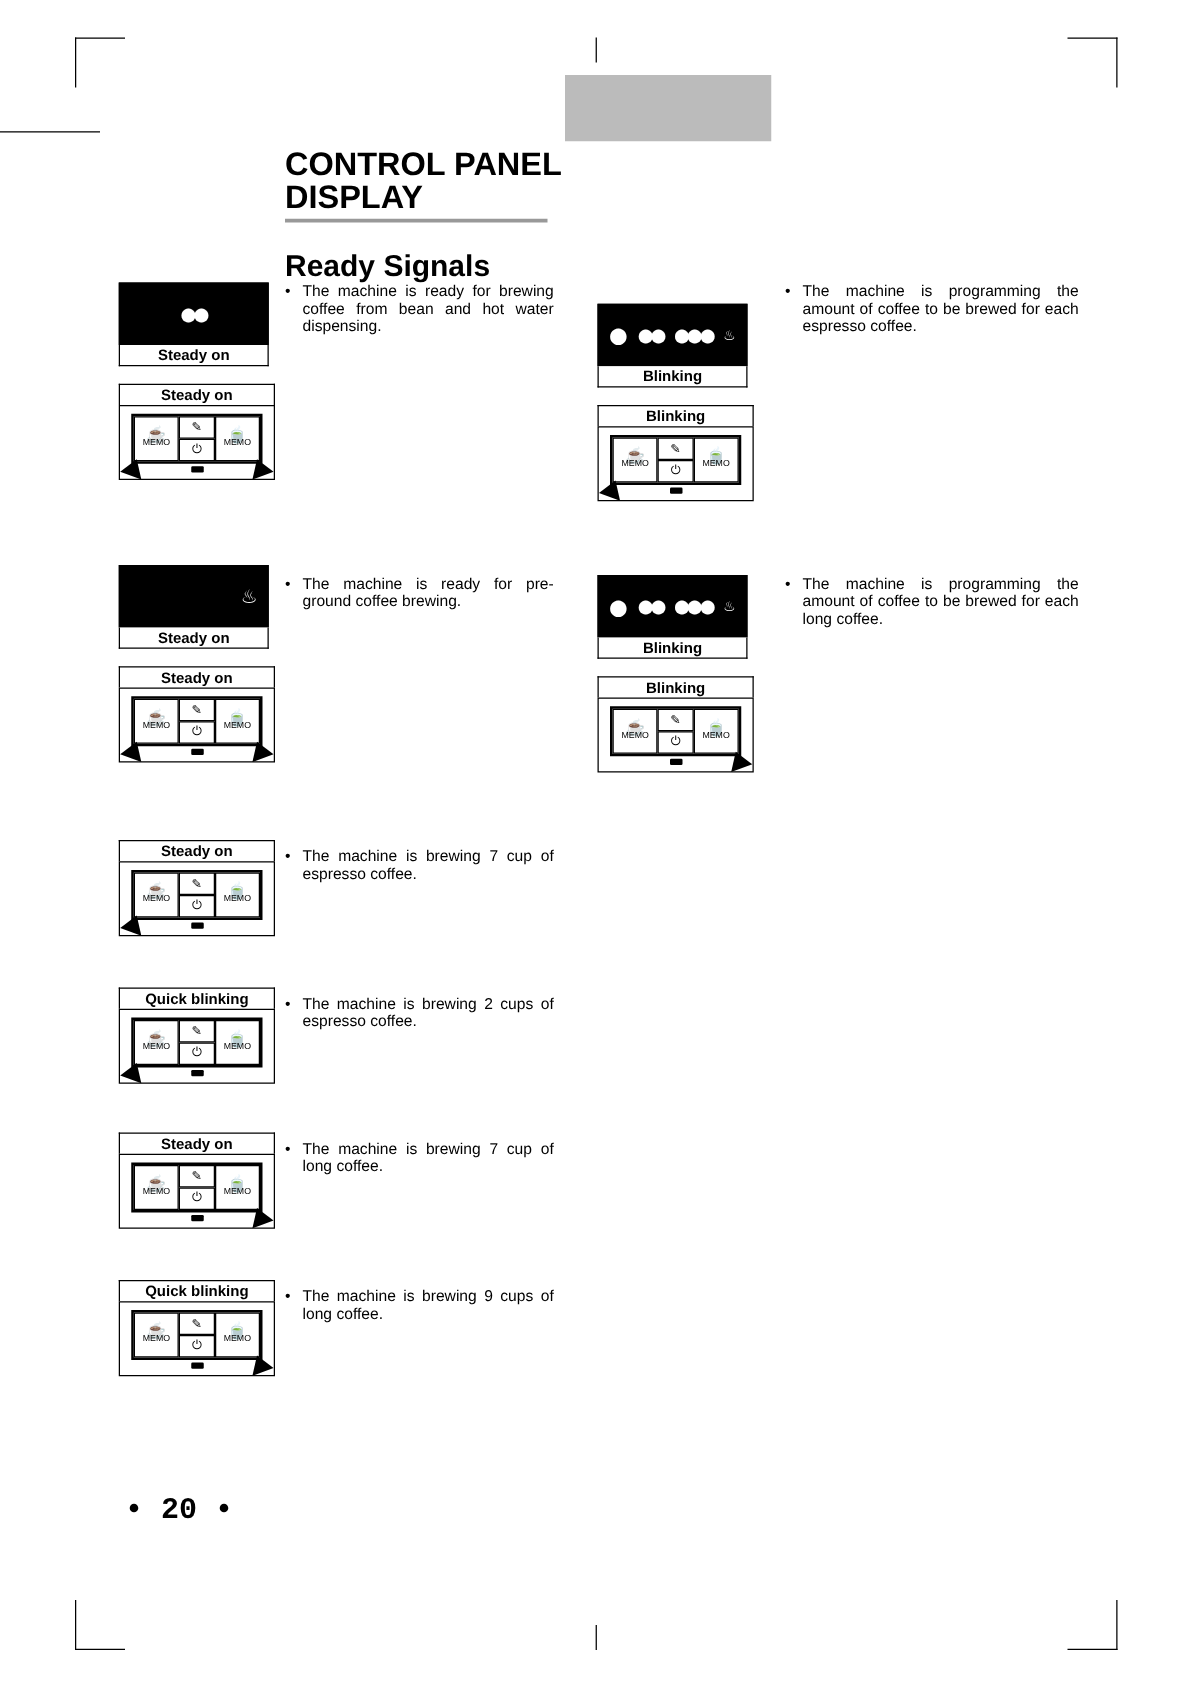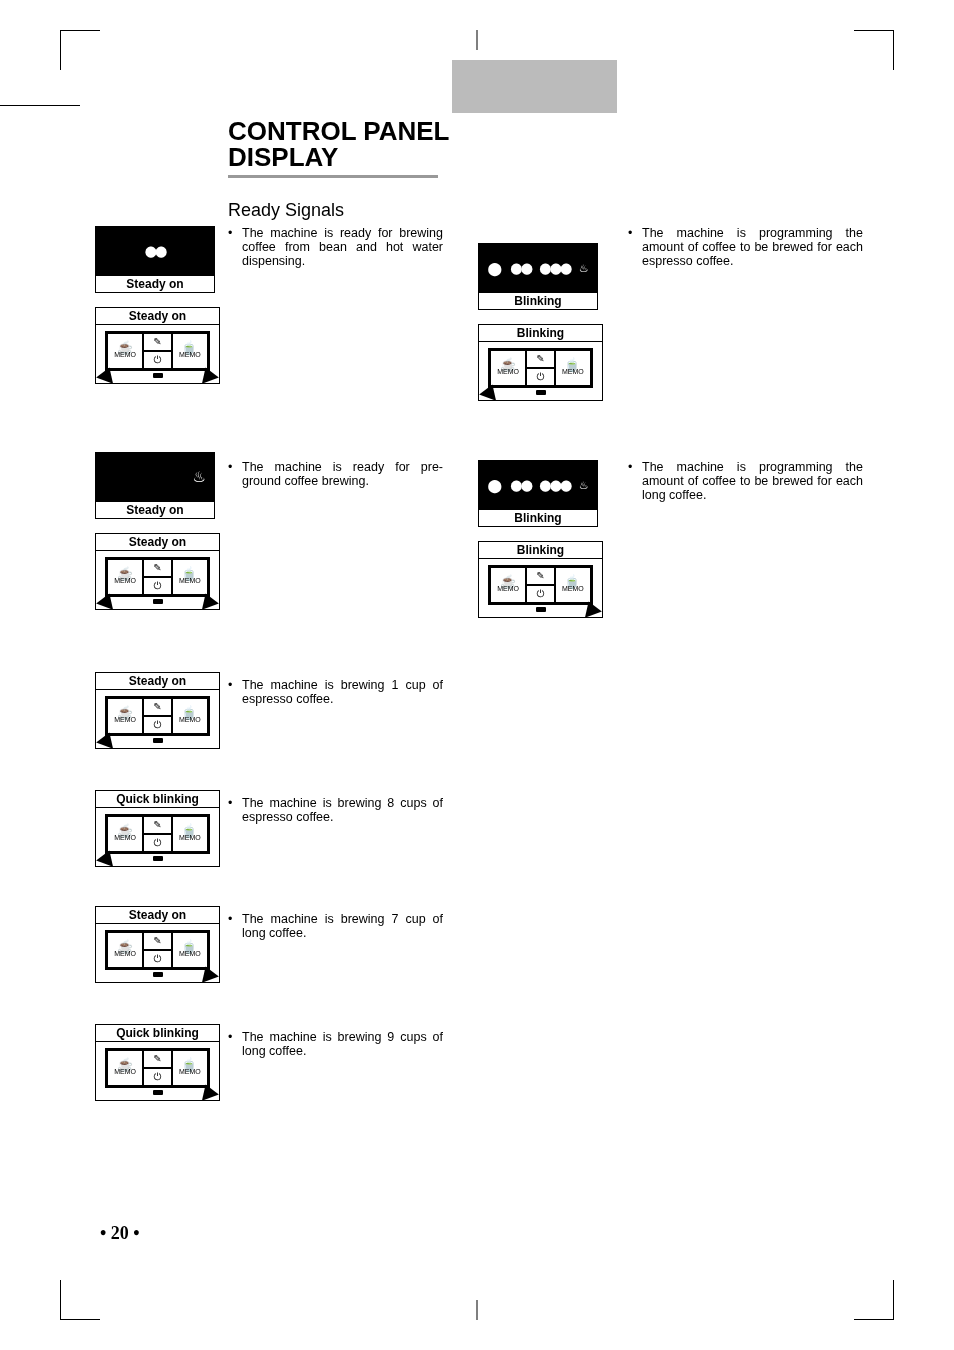--- a/index.html
+++ b/index.html
@@ -46,22 +46,22 @@
     left: 228px;
     width: 210px;
     height: 3px;
     background: #999;
   }
   .subheading {
     position: absolute;
     top: 200px;
     left: 228px;
     font-family: "Arial Black", Arial, sans-serif;
-    font-weight: 400;
-    font-size: 18px;
+    font-weight: 700;
+    font-size: 24px;
   }
 
   .col-left-figs { position:absolute; left:95px; width:130px; }
   .col-left-text { position:absolute; left:228px; width:215px; font-size:12.5px; line-height:14px; text-align:justify; }
   .col-right-figs { position:absolute; left:478px; width:140px; }
   .col-right-text { position:absolute; left:628px; width:235px; font-size:12.5px; line-height:14px; text-align:justify; }
 
   .bullet-row { display:flex; }
   .bullet-dot { flex:0 0 14px; }
   .bullet-body { flex:1; }
@@ -100,22 +100,22 @@
   .foot-center { width:10px; height:5px; background:#000; border-radius:1px; }
   .tri {
     position:absolute; width:0; height:0;
     border-left:9px solid transparent; border-right:9px solid transparent;
     border-bottom:14px solid #000;
   }
   .bean { font-size:13px; }
   .bean-g { font-size:11px; letter-spacing:-2px;}
 
   .page-num {
-    position:absolute; left:100px; bottom:106px;
-    font-family:Liberation Serif, serif; font-weight:900; font-size:18px;
+    position:absolute; left:100px; bottom:128px;
+    font-family:Liberation Mono, monospace; font-weight:900; font-size:24px;
   }
 </style>
 </head>
 <body>
 
 <div class="crop-tl"></div>
 <div class="crop-tr"></div>
 <div class="crop-bl"></div>
 <div class="crop-br"></div>
 <div class="crop-mid-t"></div>
@@ -139,27 +139,27 @@
 </div>
 <div class="col-left-text" style="top:460px;">
   <div class="bullet-row">
       <div class="bullet-dot">•</div>
       <div class="bullet-body">The machine is ready for pre-ground coffee brewing.</div>
     </div>
 </div>
 <div class="col-left-text" style="top:678px;">
   <div class="bullet-row">
       <div class="bullet-dot">•</div>
-      <div class="bullet-body">The machine is brewing 1 cup of espresso coffee.</div>
+      <div class="bullet-body">The machine is brewing 7 cup of espresso coffee.</div>
     </div>
 </div>
 <div class="col-left-text" style="top:796px;">
   <div class="bullet-row">
       <div class="bullet-dot">•</div>
-      <div class="bullet-body">The machine is brewing 8 cups of espresso coffee.</div>
+      <div class="bullet-body">The machine is brewing 2 cups of espresso coffee.</div>
     </div>
 </div>
 <div class="col-left-text" style="top:912px;">
   <div class="bullet-row">
       <div class="bullet-dot">•</div>
       <div class="bullet-body">The machine is brewing 7 cup of long coffee.</div>
     </div>
 </div>
 <div class="col-left-text" style="top:1030px;">
   <div class="bullet-row">

